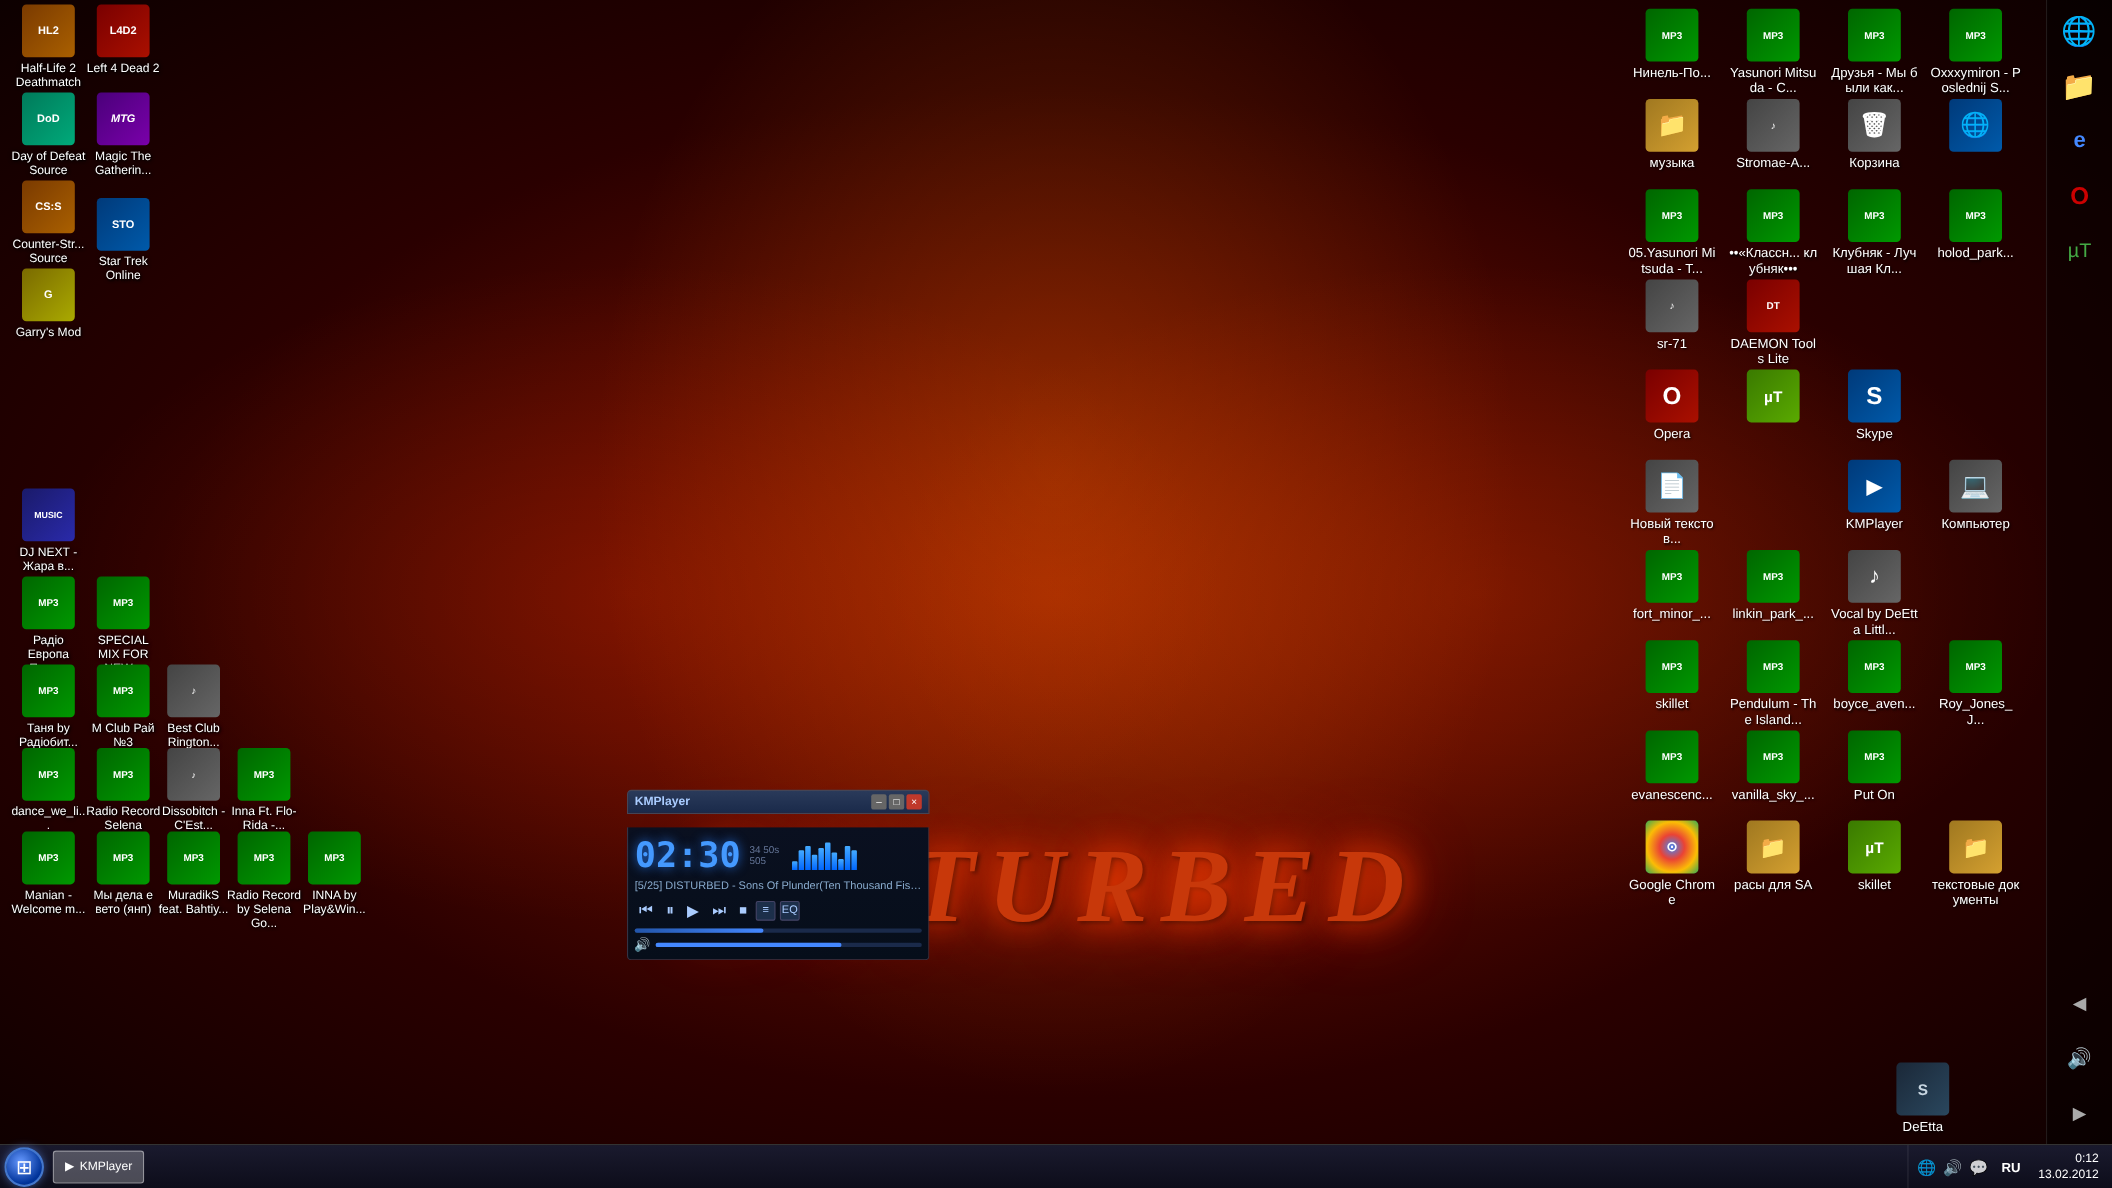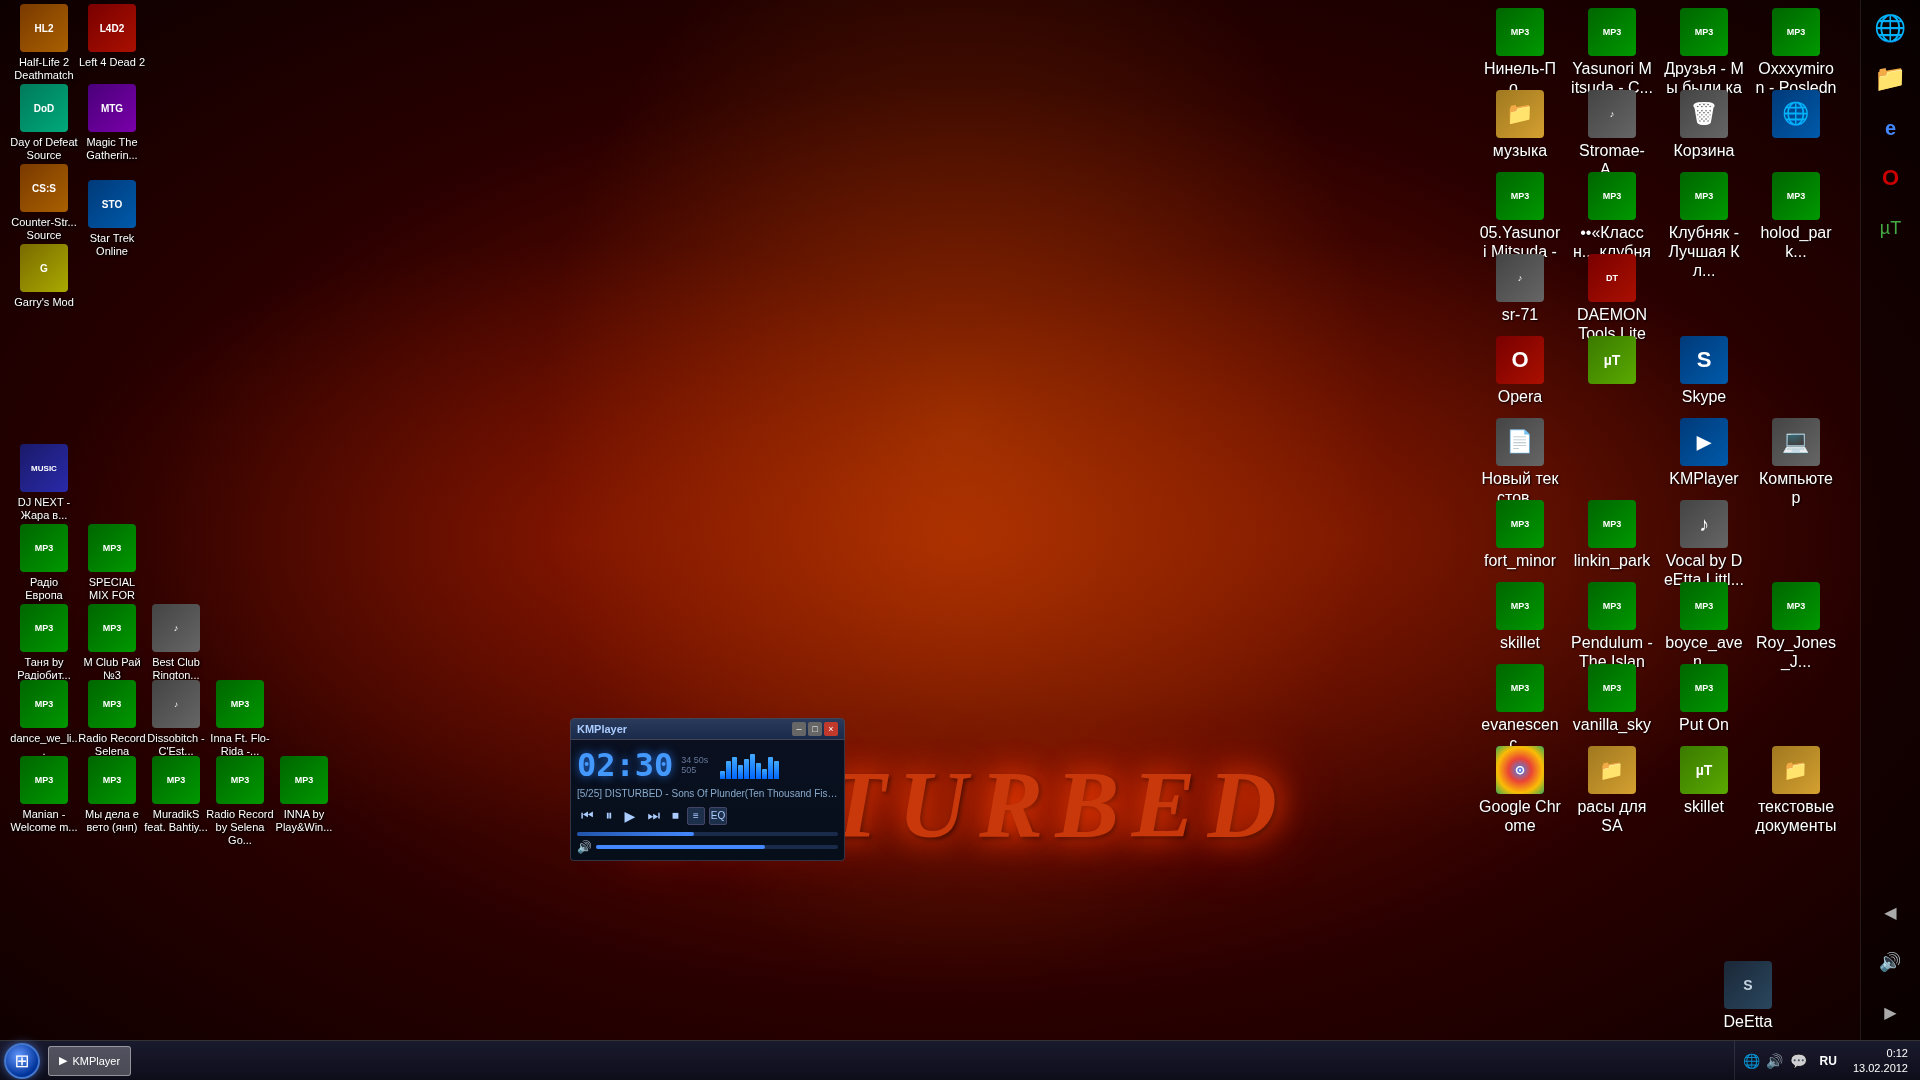--- a/index.html
+++ b/index.html
@@ -84,21 +84,21 @@
       max-width: 72px;
       padding: 1px 2px;
     }
 
     
     .ico-green { background: linear-gradient(135deg, #3a7a00, #5aaa00); }
     .ico-blue { background: linear-gradient(135deg, #003a7a, #005aaa); }
     .ico-orange { background: linear-gradient(135deg, #7a3a00, #aa6000); }
     .ico-red { background: linear-gradient(135deg, #7a0000, #aa1000); }
     .ico-teal { background: linear-gradient(135deg, #007a5a, #00aa7a); }
-    .ico-purple { background: linear-gradient(135deg, #4a007a, #7a00aa); }
+    .ico-purple { background: linear-gradient(135deg, #4a007a, #7a00aa); font-style: italic; }
     .ico-gray { background: linear-gradient(135deg, #444, #666); }
     .ico-yellow { background: linear-gradient(135deg, #7a6a00, #aaaa00); }
     .ico-folder { background: linear-gradient(135deg, #a07820, #d4a030); }
     .ico-mp3 { background: linear-gradient(135deg, #006600, #009900); }
     .ico-music { background: linear-gradient(135deg, #1a1a6a, #2a2aaa); }
 
     
     #taskbar {
       position: absolute;
       bottom: 0;
@@ -259,20 +259,21 @@
     .win-btn-min { background: #666; }
     .win-btn-max { background: #666; }
     .win-btn-close { background: #c0392b; }
 
     #kmplayer-body {
       background: linear-gradient(to bottom, #0a1020, #060e1a);
       border: 1px solid #334;
       border-top: none;
       border-radius: 0 0 4px 4px;
       padding: 6px;
+      margin-top: 12px;
     }
     #kmplayer-time-display {
       display: flex;
       align-items: center;
       gap: 8px;
       margin-bottom: 4px;
     }
     #kmplayer-time {
       font-size: 32px;
       font-weight: bold;
@@ -388,21 +389,21 @@
       align-items: center;
       justify-content: flex-start;
       padding-top: 4px;
       cursor: pointer;
       border-radius: 4px;
       width: 88px;
     }
     .grid-icon .icon-img { width: 48px; height: 48px; }
     .grid-icon .icon-label {
       margin-top: 2px;
-      font-size: 16px;
+      font-size: 12px;
       color: white;
       text-align: center;
       text-shadow: 1px 1px 2px #000;
       line-height: 1.2;
       max-width: 86px;
       word-break: break-all;
     }
   </style>
 </head>
 <body>

